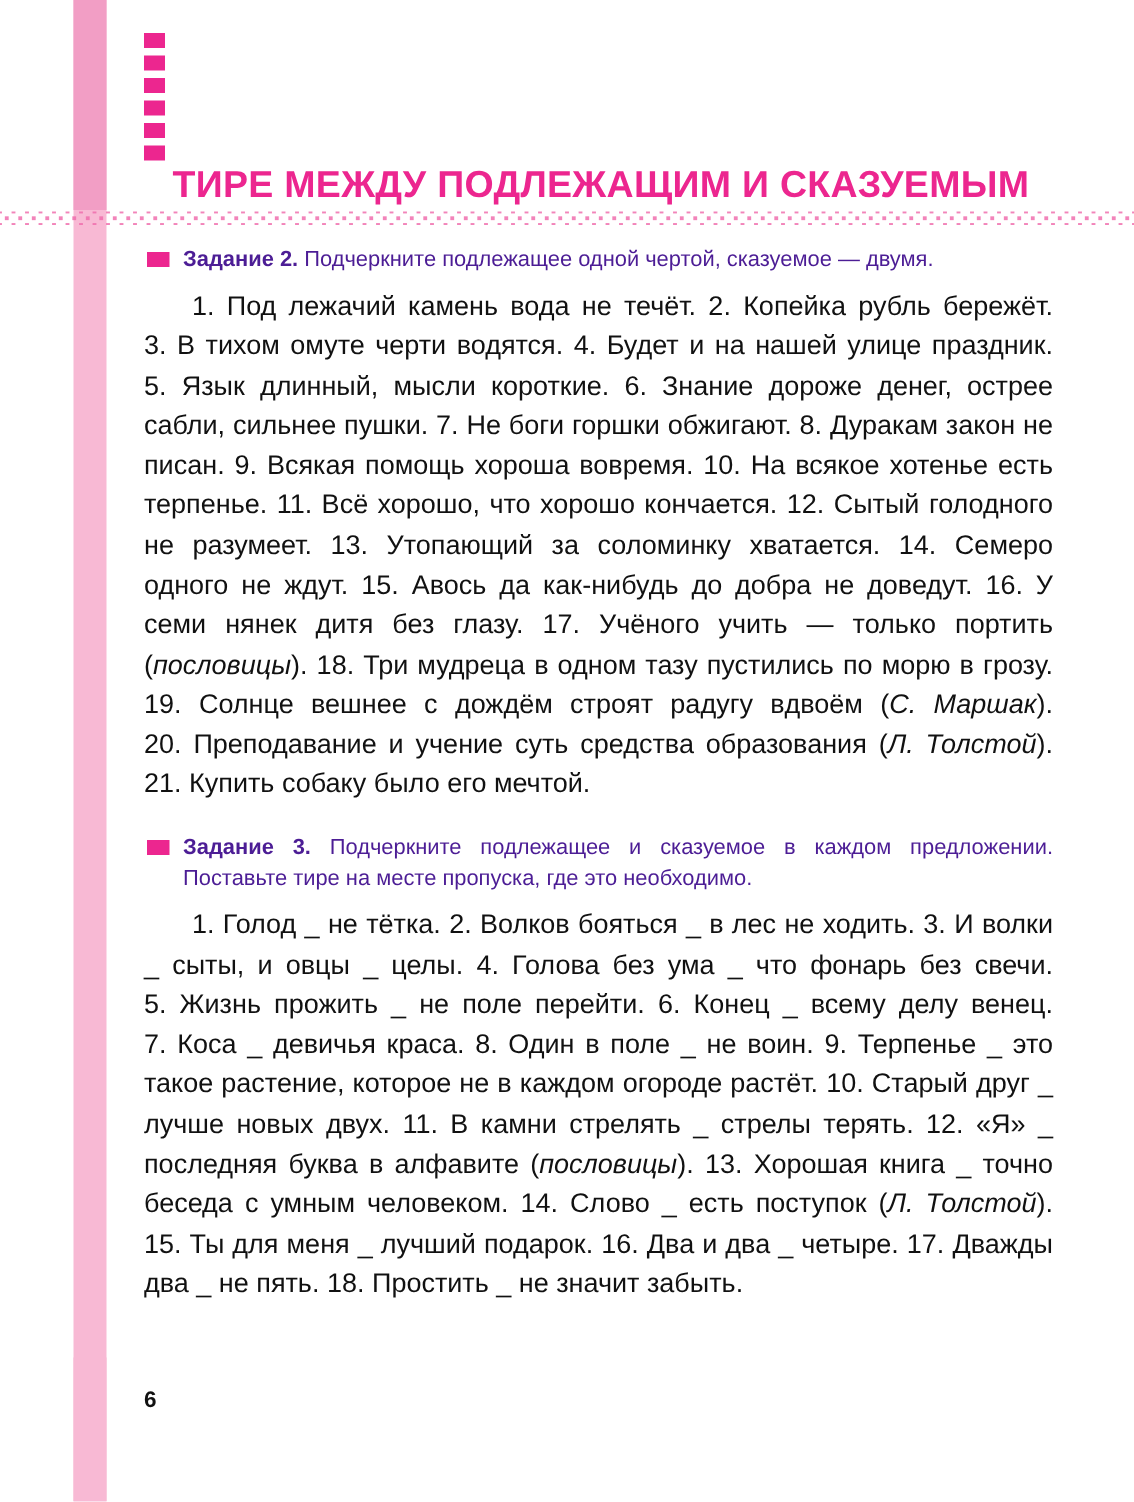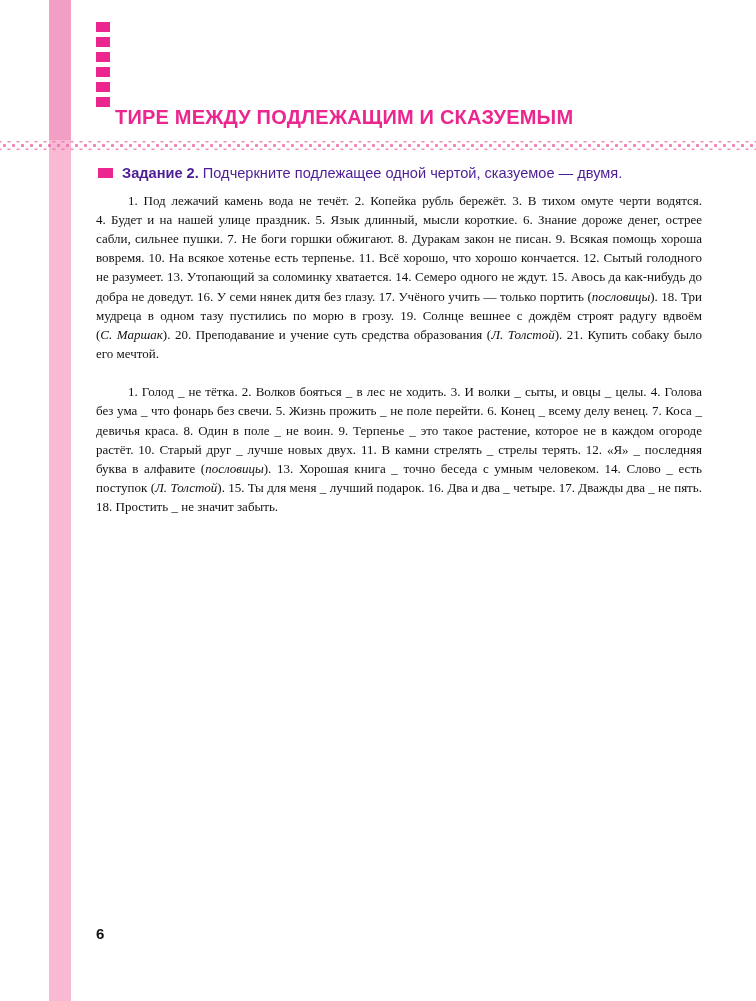--- a/index.html
+++ b/index.html
@@ -57,21 +57,21 @@
   }
 
   
   .chapter-title {
     position: absolute;
     left: 115px;
     top: 93px;
     width: 600px;
     font-family: "Liberation Sans", sans-serif;
     font-weight: bold;
-    font-size: 20px;
+    font-size: 25px;
     letter-spacing: 0.2px;
     color: #ec268f;
     text-transform: uppercase;
     line-height: 1.1;
   }
 
   
   .dot-rule {
     position: absolute;
     left: 0;
@@ -114,22 +114,22 @@
     top: 5px;
     width: 15px;
     height: 10px;
     background: #ec268f;
   }
   .task-label {
     font-weight: bold;
   }
 
   .body-text {
-    font-family: Liberation Serif, serif;
-    font-size: 13px;
+    font-family: Liberation Sans, sans-serif;
+    font-size: 18px;
     line-height: 1.475;
     color: #111;
     text-align: justify;
     text-indent: 32px;
     margin: 7px 0 0 0;
     hyphens: manual;
   }
   .body-text i {
     font-style: italic;
   }
@@ -171,18 +171,22 @@
 
   <div class="task gap-after-1">
     <p class="task-head">
       <span class="task-marker"></span>
       <span class="task-label">Задание 2.</span><span> Подчеркните подлежащее одной чертой, сказуемое — двумя.</span>
     </p>
     <p class="body-text">1.&nbsp;Под лежачий камень вода не течёт. 2.&nbsp;Копейка рубль бережёт. 3.&nbsp;В тихом омуте черти водятся. 4.&nbsp;Будет и на нашей улице праздник. 5.&nbsp;Язык длинный, мысли короткие. 6.&nbsp;Знание дороже денег, острее сабли, сильнее пушки. 7.&nbsp;Не боги горшки обжигают. 8.&nbsp;Дуракам закон не писан. 9.&nbsp;Всякая помощь хороша вовремя. 10.&nbsp;На всякое хотенье есть терпенье. 11.&nbsp;Всё хорошо, что хорошо кончается. 12.&nbsp;Сытый голодного не разумеет. 13.&nbsp;Утопающий за соломинку хватается. 14.&nbsp;Семеро одного не ждут. 15.&nbsp;Авось да как-нибудь до добра не доведут. 16.&nbsp;У семи нянек дитя без глазу. 17.&nbsp;Учёного учить&nbsp;— только портить (<i>пословицы</i>). 18.&nbsp;Три мудреца в одном тазу пустились по морю в грозу. 19.&nbsp;Солнце вешнее с дождём строят радугу вдвоём (<i>С.&nbsp;Маршак</i>). 20.&nbsp;Преподавание и учение суть средства образования (<i>Л.&nbsp;Толстой</i>). 21.&nbsp;Купить собаку было его мечтой.</p>
   </div>
 
   <div class="task">
+    <p class="task-head">
+      <span class="task-marker"></span>
+      <span class="task-label">Задание 3.</span><span> Подчеркните подлежащее и сказуемое в каждом предложении. Поставьте тире на месте пропуска, где это необходимо.</span>
+    </p>
     <p class="body-text">1.&nbsp;Голод _ не тётка. 2.&nbsp;Волков бояться _ в лес не ходить. 3.&nbsp;И волки _ сыты, и овцы _ целы. 4.&nbsp;Голова без ума _ что фонарь без свечи. 5.&nbsp;Жизнь прожить _ не поле перейти. 6.&nbsp;Конец _ всему делу венец. 7.&nbsp;Коса _ девичья краса. 8.&nbsp;Один в поле _ не воин. 9.&nbsp;Терпенье _ это такое растение, которое не в каждом огороде растёт. 10.&nbsp;Старый друг _ лучше новых двух. 11.&nbsp;В камни стрелять _ стрелы терять. 12.&nbsp;«Я» _ последняя буква в алфавите (<i>пословицы</i>). 13.&nbsp;Хорошая книга _ точно беседа с умным человеком. 14.&nbsp;Слово _ есть поступок (<i>Л.&nbsp;Толстой</i>). 15.&nbsp;Ты для меня _ лучший подарок. 16.&nbsp;Два и два _ четыре. 17.&nbsp;Дважды два _ не пять. 18.&nbsp;Простить _ не значит забыть.</p>
   </div>
 
 </div>
 
 <div class="page-number">6</div>
 
 </body></html>

